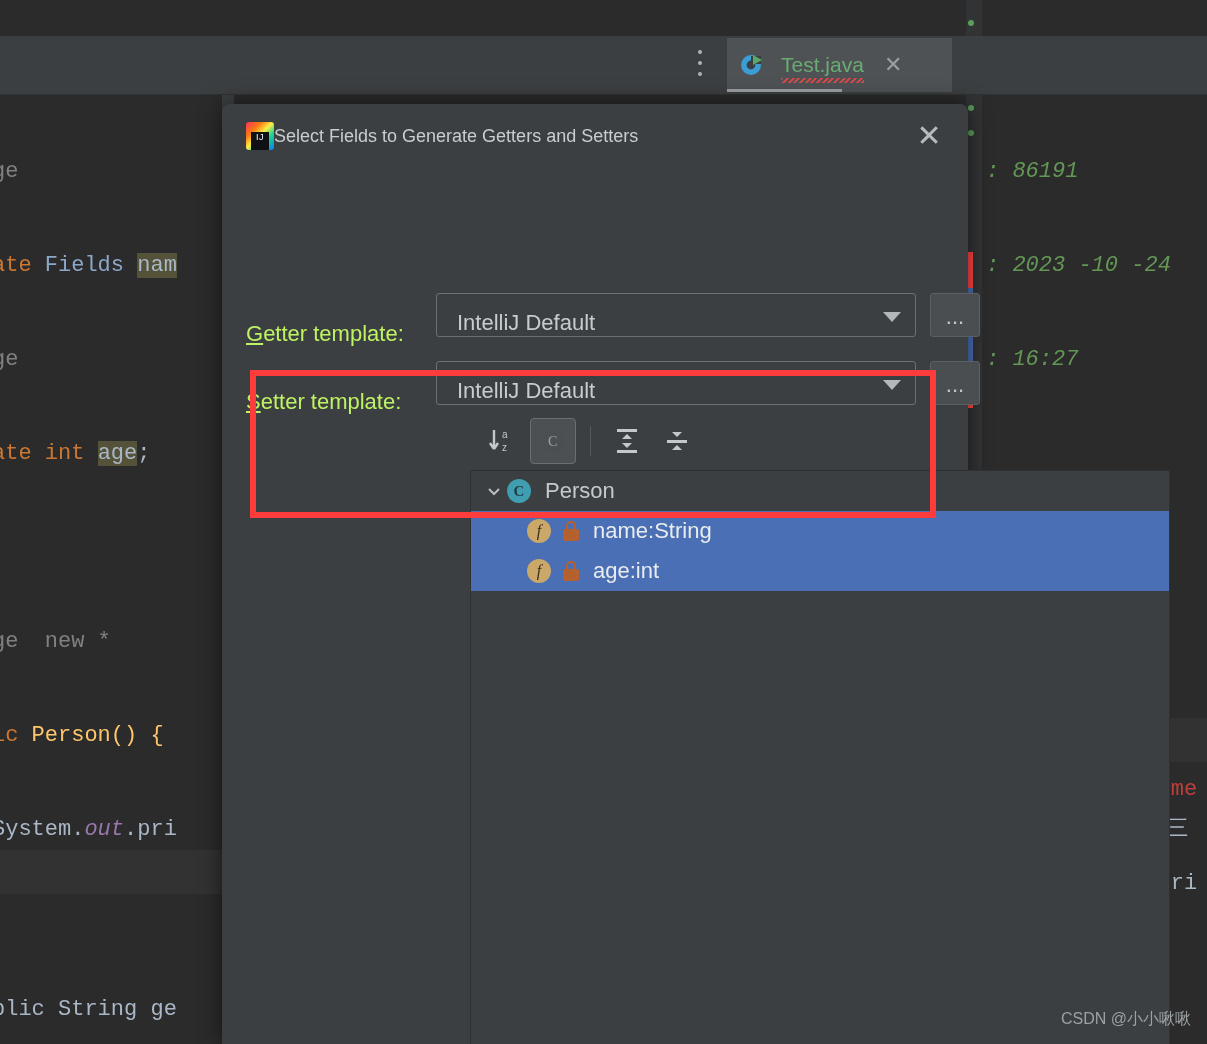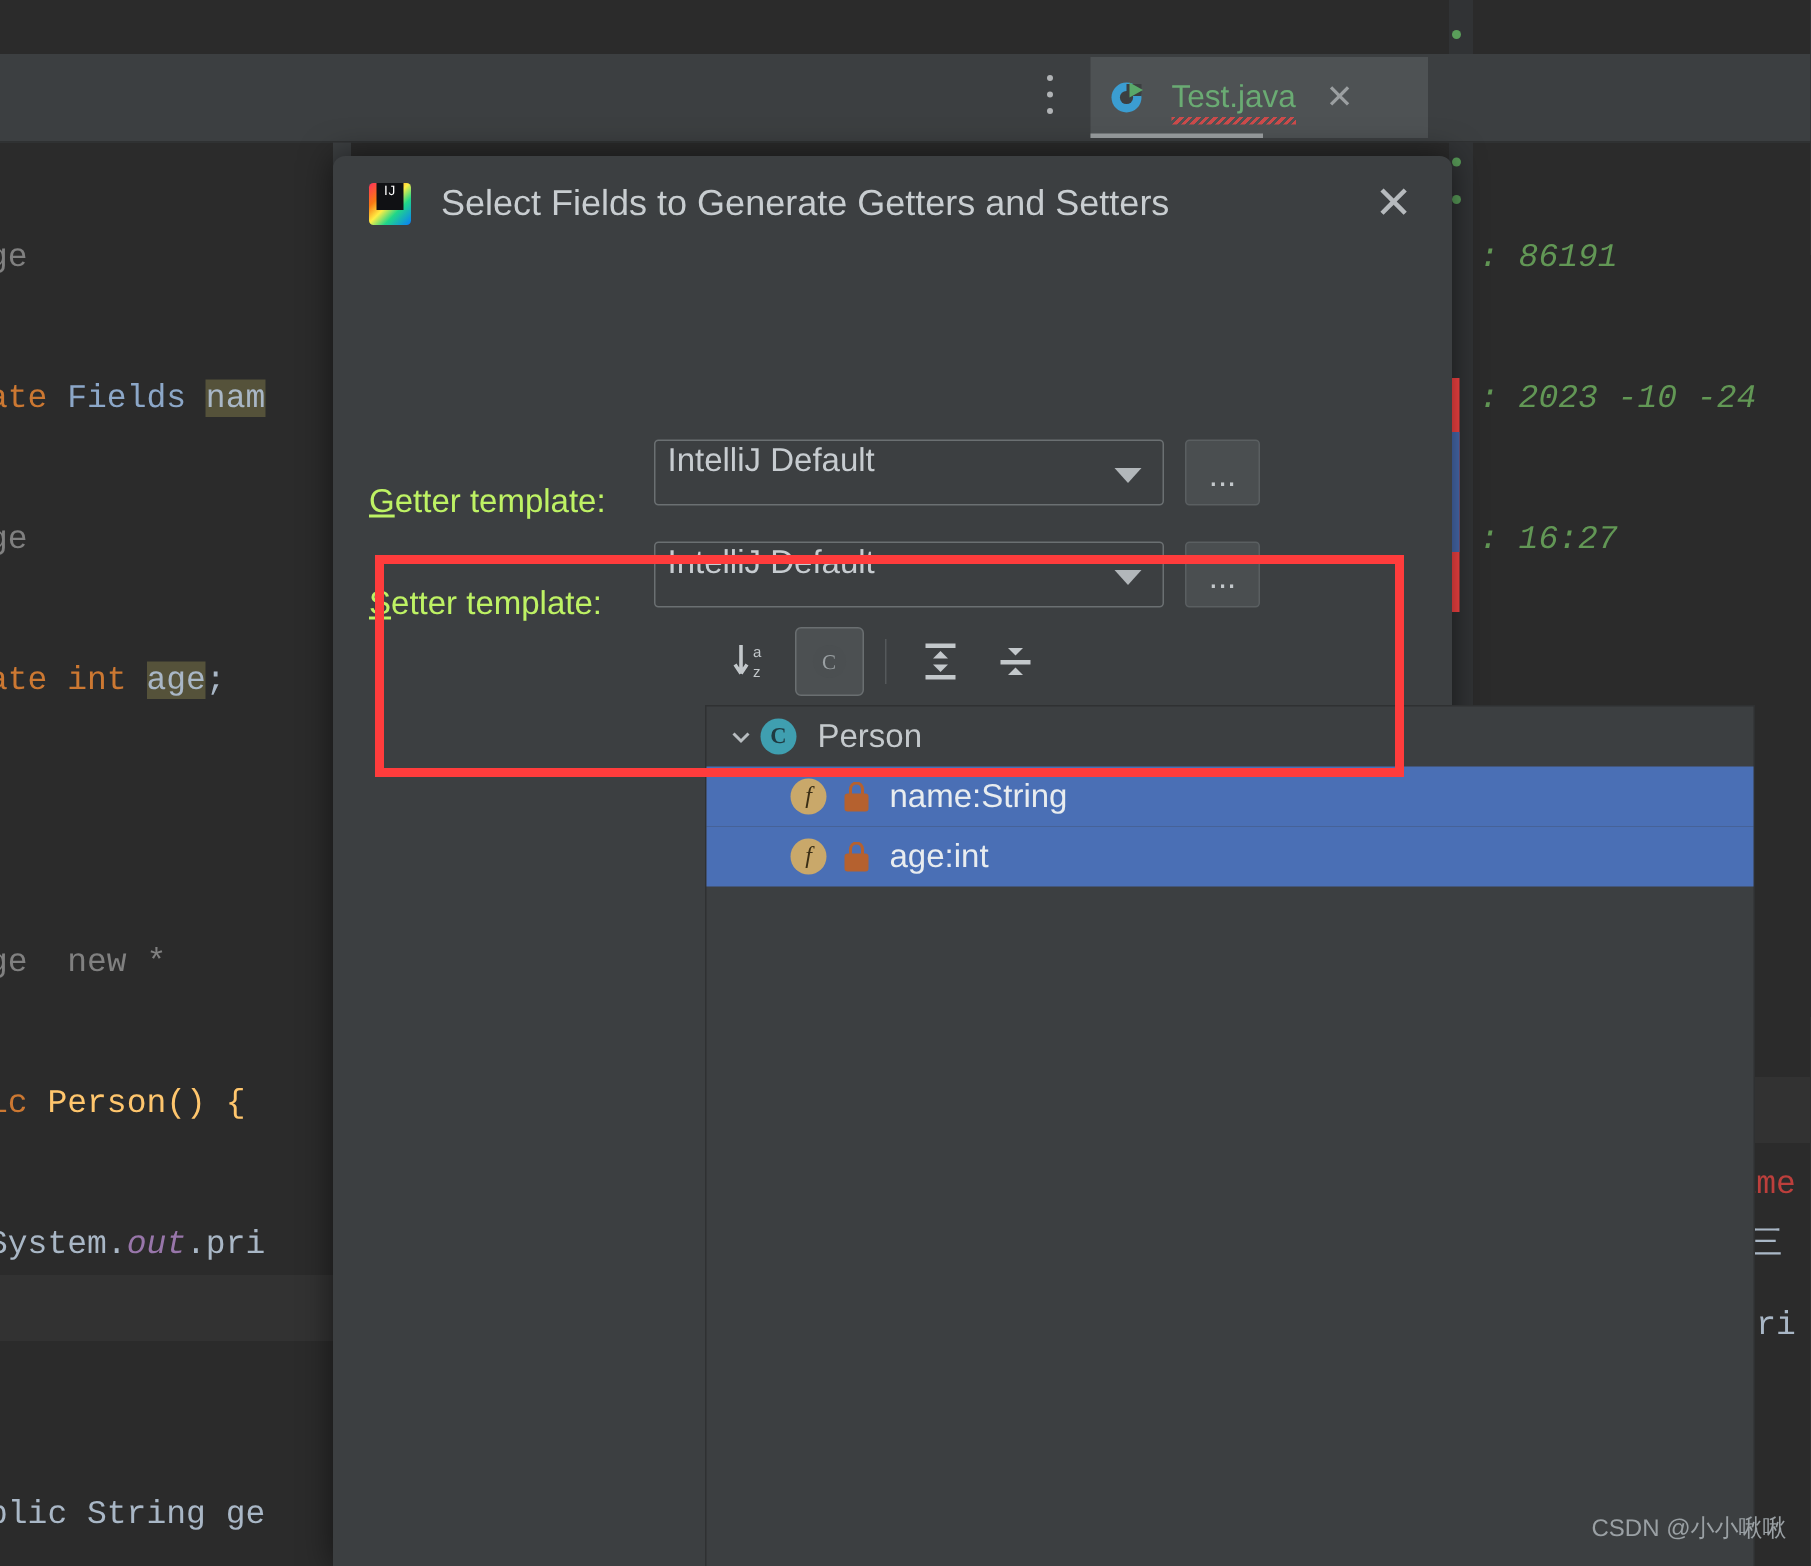--- a/index.html
+++ b/index.html
@@ -92,41 +92,41 @@
     position:absolute;left:222px;top:104px;width:746px;height:940px;
     background:#3c3f41;border-top-left-radius:8px;border-top-right-radius:8px;
     box-shadow:0 0 22px rgba(0,0,0,.55);
   }
   .dlg-title{
     position:absolute;left:0;top:0;width:746px;height:64px;display:flex;align-items:center;
   }
   .dlg-icon{
     width:28px;height:28px;margin-left:24px;border-radius:3px;
     background:linear-gradient(135deg,#fe315d 0%,#f97a12 28%,#ffee45 48%,#21d789 68%,#087cfa 100%);
-    display:flex;align-items:flex-start;justify-content:center;
+    display:flex;align-items:flex-end;justify-content:center;
   }
   .dlg-icon span{
     width:18px;height:18px;background:#101114;color:#fff;font-size:9px;
     display:flex;align-items:flex-start;justify-content:center;font-family:"Liberation Sans",sans-serif;
     line-height:10px;letter-spacing:0.5px;
   }
   .dlg-title-text{
-    color:#c8cdd0;font-size:24px;margin-left:20px;
+    color:#c8cdd0;font-size:18px;
   }
   .dlg-close{
     position:absolute;right:24px;top:18px;width:30px;height:30px;
     color:#b6babd;font-size:30px;line-height:28px;text-align:center;font-weight:300;
   }
 
   .form-row{position:absolute;display:flex;align-items:center;height:44px;}
   .form-label{color:#bef264;font-size:22px;width:190px;margin-top:38px;}
   .form-label u{text-decoration:underline;}
   .combo{
-    width:340px;height:44px;background:#3c3f41;border:1px solid #6b7072;border-radius:3px;
-    display:flex;align-items:flex-start;padding:0 8px;box-sizing:border-box;position:relative;
+    width:480px;height:44px;background:#3c3f41;border:1px solid #6b7072;border-radius:3px;
+    display:flex;align-items:flex-end;padding:0 20px;box-sizing:border-box;position:relative;
   }
   .combo-val{color:#c7ccd0;font-size:22px;}
   .combo-arrow{
     position:absolute;right:14px;top:18px;width:0;height:0;
     border-left:9px solid transparent;border-right:9px solid transparent;border-top:10px solid #b2b7ba;
   }
   .ellipsis-btn{
     width:50px;height:44px;margin-left:14px;background:#4a4e50;border:1px solid #5a5f61;
     border-radius:3px;color:#c3c8cb;font-size:22px;display:flex;align-items:flex-end;
     justify-content:center;padding-bottom:6px;box-sizing:border-box;

